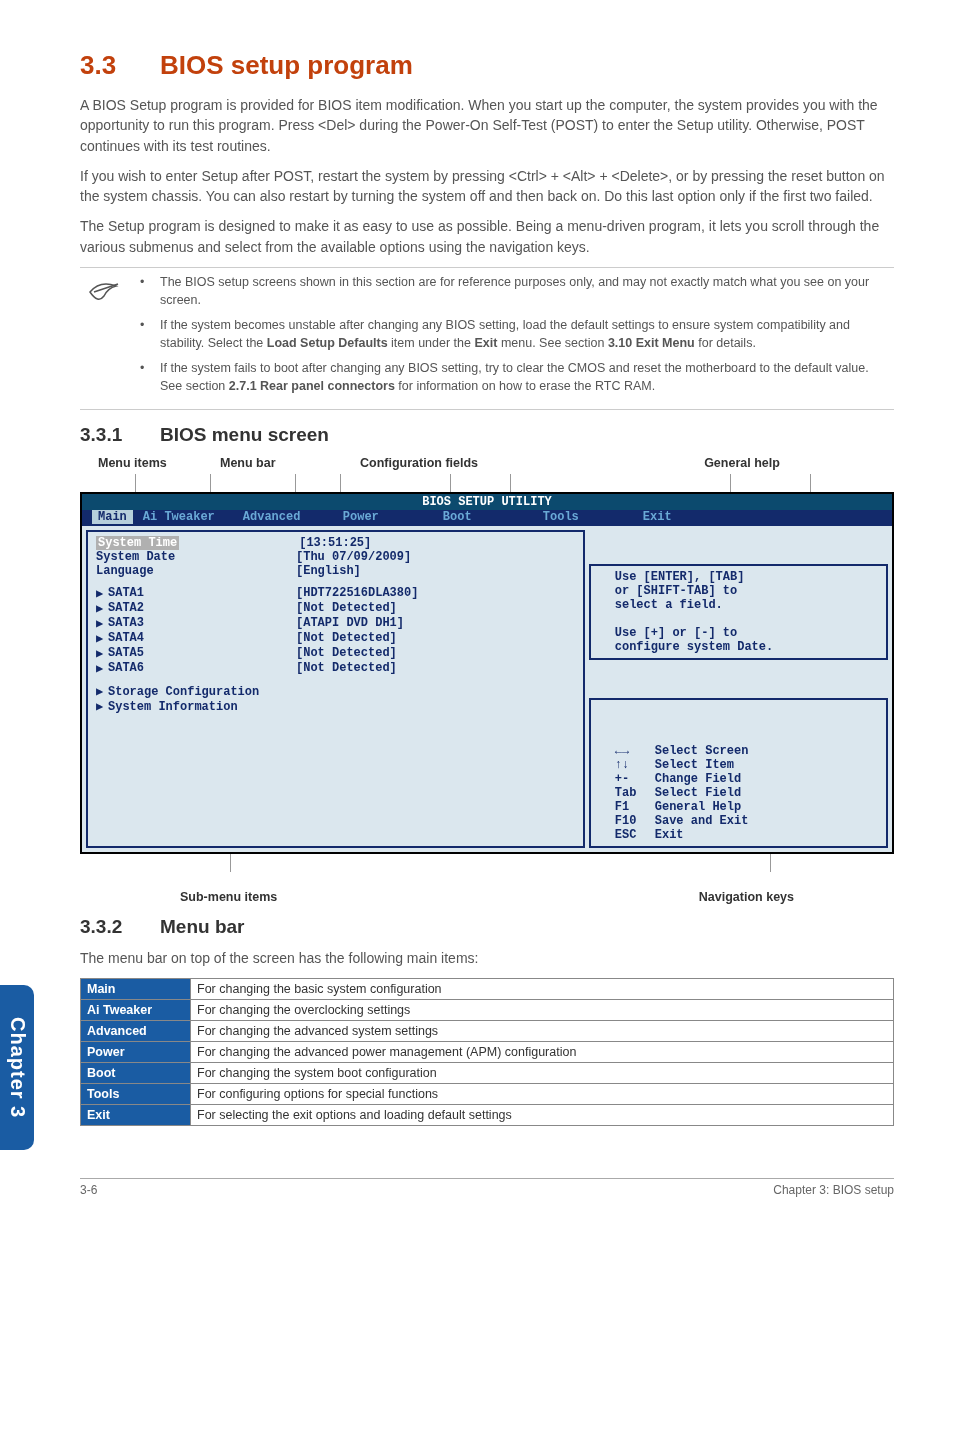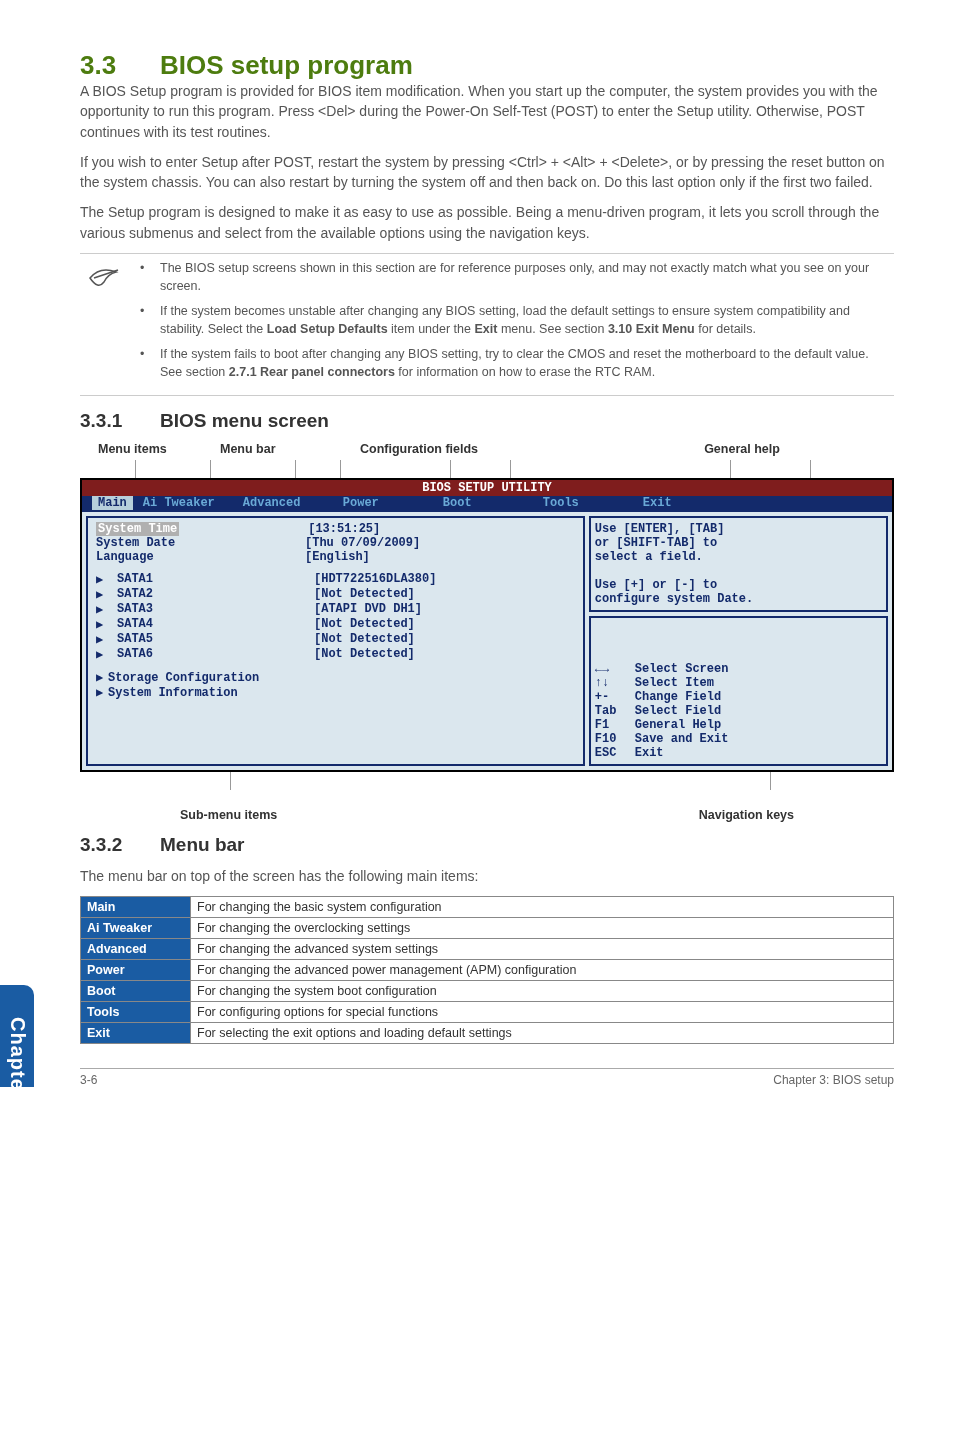--- a/index.html
+++ b/index.html
@@ -9,21 +9,22 @@
     color: #333;
     width: 954px;
     position: relative;
   }
   .page {
     padding: 50px 60px 20px 80px;
   }
   h1 {
     font-size: 26px;
     font-weight: bold;
-    color: #4d7c0f;
+    color: #c2410c;
+    margin-bottom: 14px;
   }
   .sec-num { display: inline-block; width: 80px; }
   p.body {
     font-size: 14px;
     color: #555;
     line-height: 1.45;
     margin-bottom: 10px;
   }
   .note-block {
     border-top: 1px solid #ccc;
@@ -88,21 +89,21 @@
     height: 18px;
     top: 0;
   }
   .bios-box {
     border: 2px solid #000;
     background: #dbe7ee;
     font-family: "Courier New", monospace;
     font-size: 12px;
   }
   .bios-title {
-    background: #7f1d1d;
+    background: #0c4a6e;
     color: #fff;
     text-align: center;
     font-weight: bold;
     padding: 1px 0;
   }
   .bios-menubar {
     background: #132a6b;
     color: #6aa9d6;
     display: flex;
     padding: 0 10px 2px 10px;
@@ -129,26 +130,27 @@
     min-height: 250px;
   }
   .bios-right {
     flex: 1;
     display: flex;
     flex-direction: column;
     gap: 4px;
   }
   .bios-help, .bios-nav {
     border: 2px solid #132a6b;
-    padding: 4px 4px;
+    padding: 4px 24px;
     color: #132a6b;
     font-weight: bold;
+    margin-top: 34px;
   }
   .bios-nav { flex: 1; }
-  .bios-row { display: flex; color: #132a6b; font-weight: bold; gap: 9px; }
+  .bios-row { display: flex; color: #132a6b; font-weight: bold; }
   .bios-row .lbl { width: 200px; }
   .bios-row .val { }
   .bios-row.sel .lbl { background:#b0b0b0; color:#fff; display:inline-block; padding:0 2px; width:auto; }
   .bios-item { color: #132a6b; font-weight: bold; }
   .tri { color: #132a6b; display:inline-block; width:12px; }
   .bios-nav-row { display:flex; color:#132a6b; font-weight:bold; }
   .bios-nav-row .k { width:40px; }
   .bios-footer {
     background:#132a6b;
     color:#d0dae6;
@@ -200,21 +202,21 @@
     font-size: 20px;
     writing-mode: vertical-rl;
     text-align: center;
     letter-spacing: 1px;
     display:flex;
     align-items:center;
     justify-content:center;
   }
   .footer {
     border-top: 1px solid #aaa;
-    margin: 4px 60px 0 80px;
+    margin: 32px 60px 0 80px;
     padding-top: 4px;
     display:flex;
     justify-content: space-between;
     font-size: 12px;
     color:#666;
   }
 </style>
 </head>
 <body>
 

